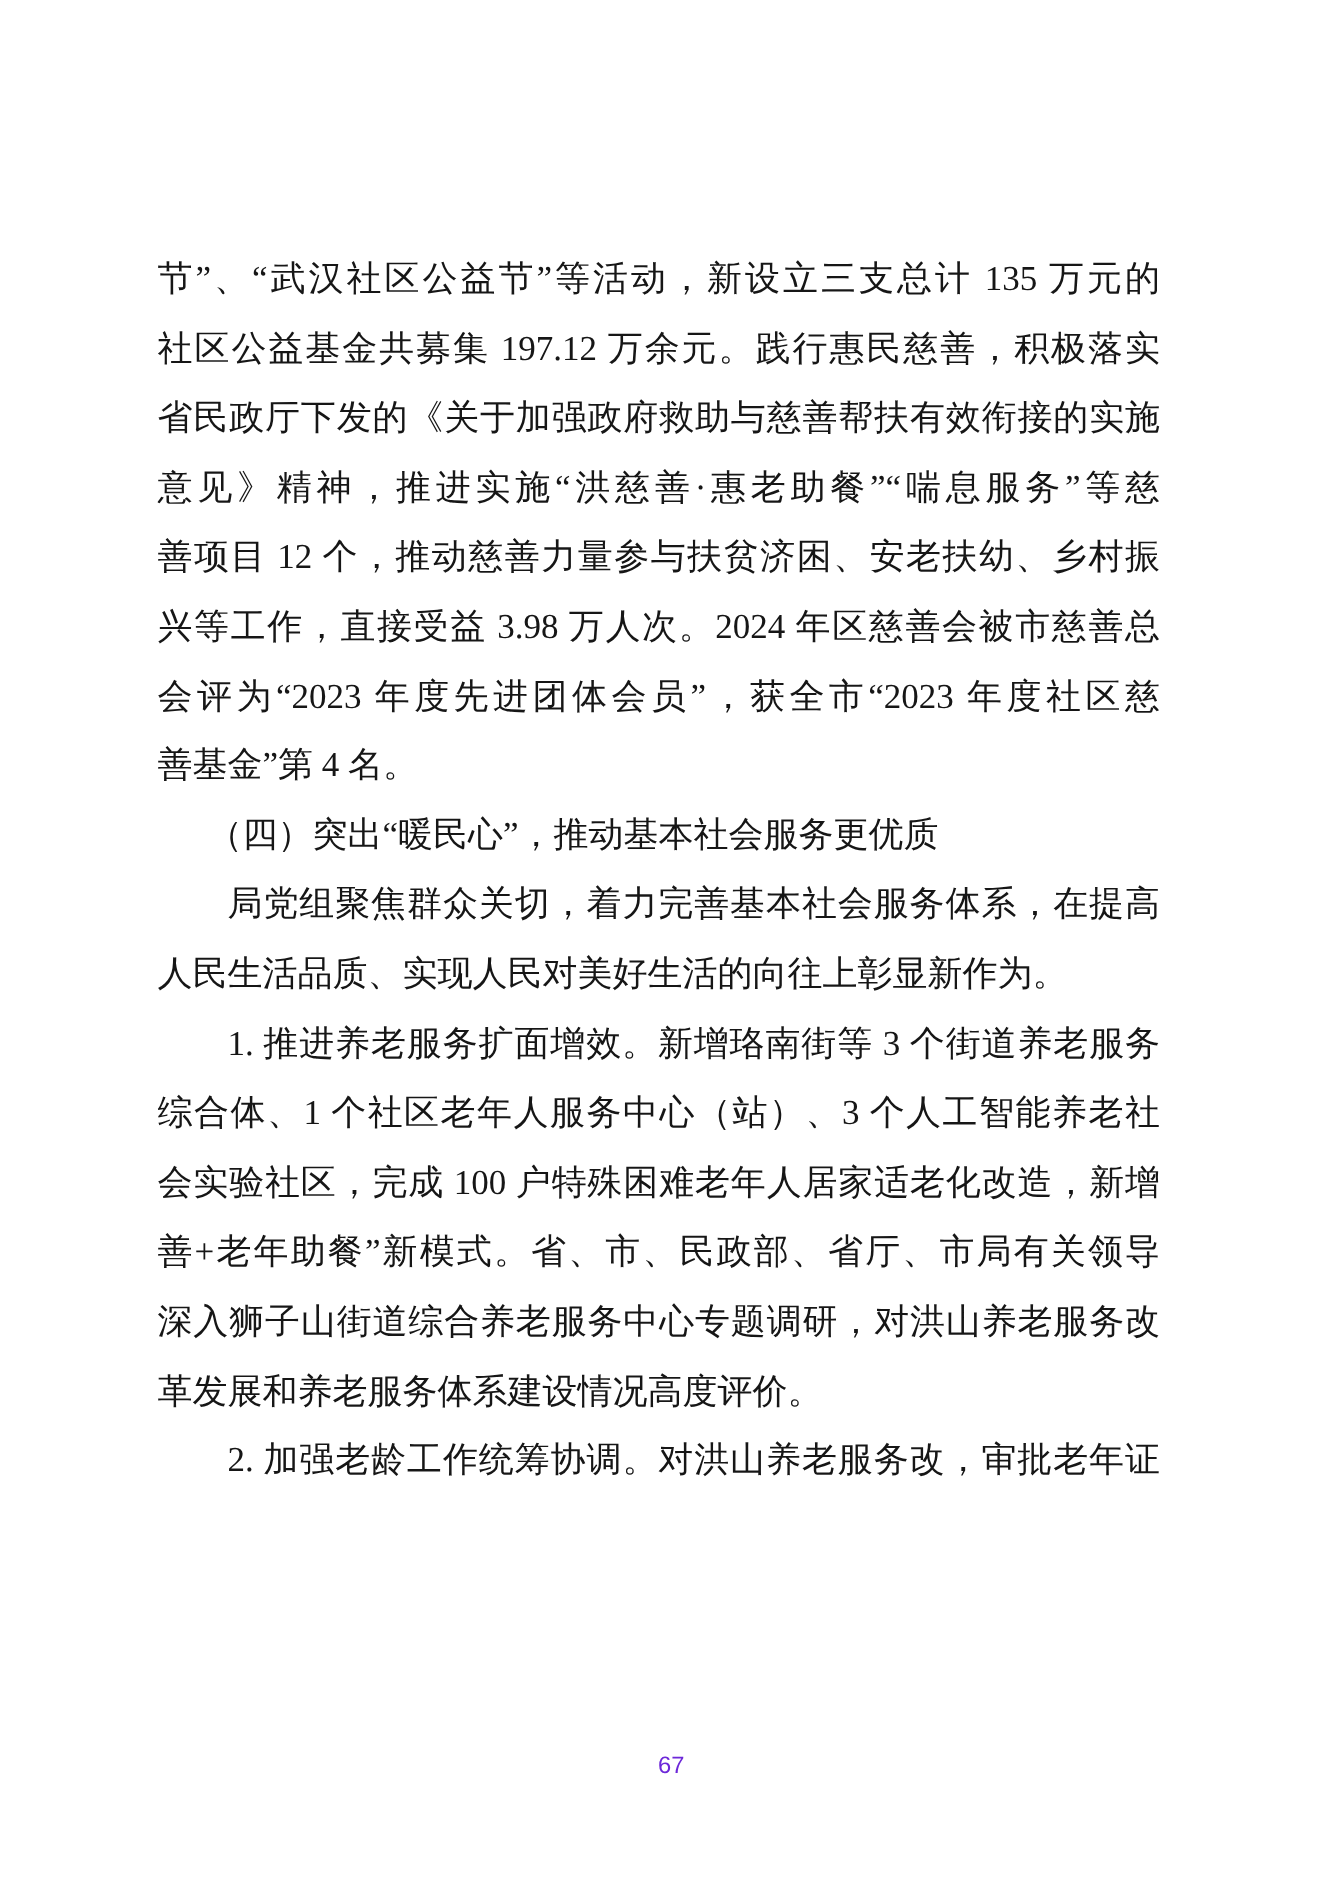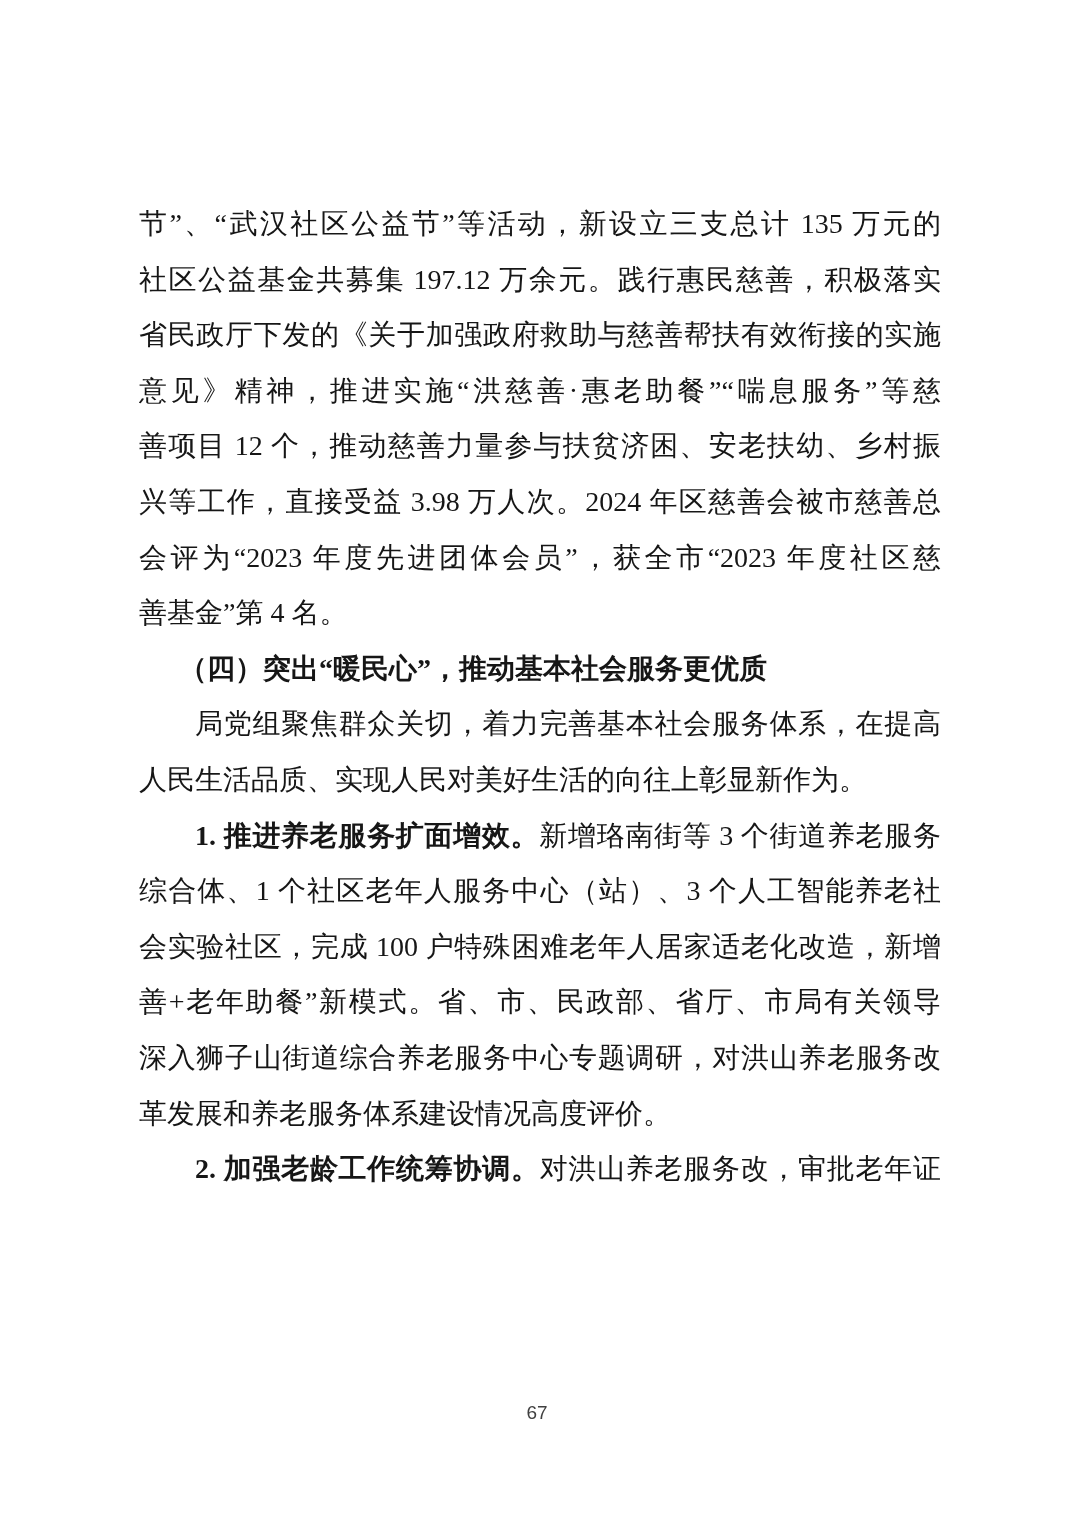--- a/index.html
+++ b/index.html
@@ -14,21 +14,21 @@
     overflow: hidden;
     font-family: "Liberation Serif", "DejaVu Serif", serif;
   }
   .doc-page {
     position: absolute;
     inset: 0;
     background: #ffffff;
   }
   .doc-body {
     position: absolute;
-    left: 139px;
+    left: 126px;
     top: 196px;
     width: 802px;
     font-size: 28px;
     line-height: 55.6px;
     color: #161616;
     text-align: justify;
   }
   .line {
     height: 55.6px;
     overflow: hidden;
@@ -40,31 +40,31 @@
     text-align: center;
     text-align-last: left;
   }
   .line.indent-para {
     text-indent: 56px;
   }
   .line.indent-heading {
     text-indent: 40px;
   }
   .seg-bold {
-    font-weight: bold;
+    font-weight: normal;
   }
   .page-number {
     position: absolute;
     top: 1402px;
     left: 0;
     width: 1074px;
     text-align: center;
     font-family: "Liberation Sans", "DejaVu Sans", sans-serif;
     font-size: 19px;
-    color: #404040;
+    color: #6d28d9;
   }
 </style>
 </head>
 <body>
 
 <div class="doc-page">
   <div class="doc-body" id="doc-body">
       <div class="line justify"><span class="seg-normal">节”、“武汉社区公益节”等活动，新设立三支总计 135 万元的</span></div>
       <div class="line justify"><span class="seg-normal">社区公益基金共募集 197.12 万余元。践行惠民慈善，积极落实</span></div>
       <div class="line justify"><span class="seg-normal">省民政厅下发的《关于加强政府救助与慈善帮扶有效衔接的实施</span></div>

